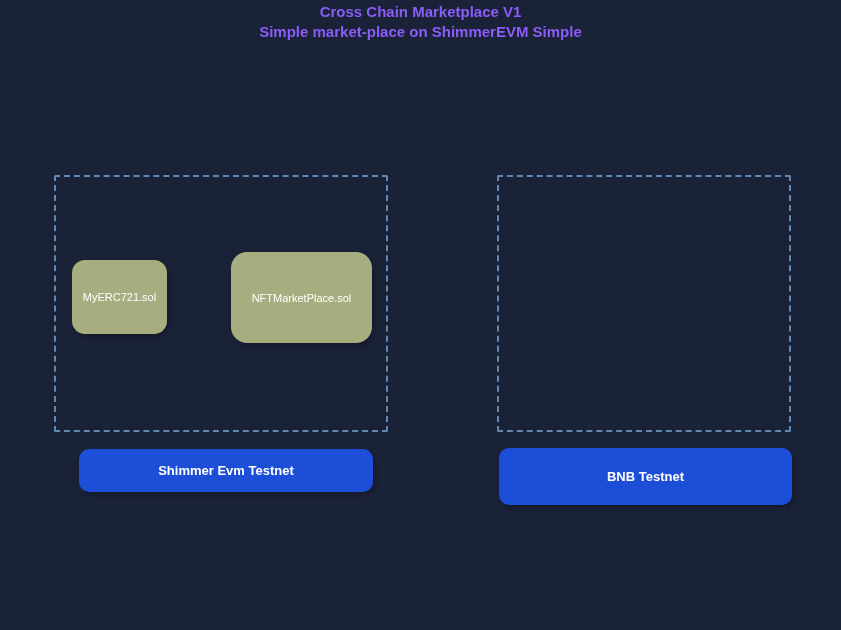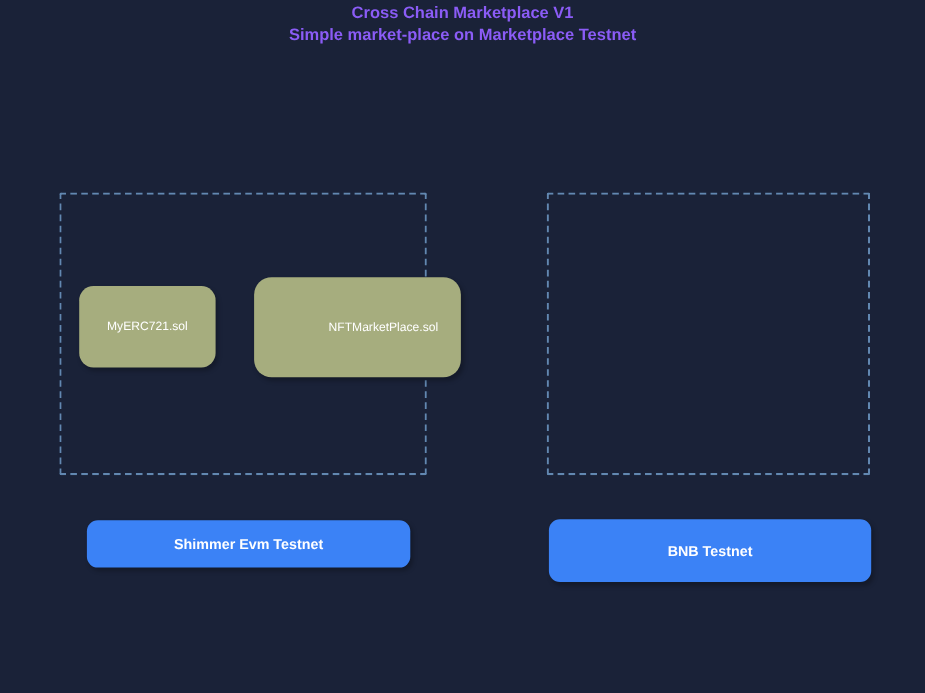--- a/index.html
+++ b/index.html
@@ -51,45 +51,43 @@
     font-size: 11px;
     display: flex;
     align-items: center;
     justify-content: center;
     text-align: center;
     box-shadow: 2px 3px 4px rgba(0,0,0,0.25);
   }
   .contract-box.myerc721 {
     left: 16px;
     top: 83px;
-    width: 124px;
+    width: 95px;
     height: 74px;
     border-radius: 13px;
   }
   .contract-box.nftmarketplace {
     left: 175px;
     top: 75px;
     width: 141px;
     height: 91px;
     border-radius: 16px;
-    padding-left: 47px;
   }
   .network-box {
     position: absolute;
-    background: #3b82f6;
+    background: #1d4ed8;
     color: #ffffff;
     font-size: 13px;
     font-weight: bold;
     display: flex;
     align-items: center;
     justify-content: center;
     text-align: center;
     border-radius: 10px;
     box-shadow: 2px 3px 4px rgba(0,0,0,0.25);
-    margin-top: 24px;
   }
   .network-box.shimmer-evm {
     left: 79px;
     top: 449px;
     width: 294px;
     height: 43px;
   }
   .network-box.bnb {
     left: 499px;
     top: 448px;
@@ -104,21 +102,21 @@
     border-radius: 12px;
   }
 </style>
 </head>
 <body>
 
 <div class="stage">
 
   <div class="title-block">
     <div>Cross Chain Marketplace V1</div>
-    <div>Simple market-place on Marketplace Testnet</div>
+    <div>Simple market-place on ShimmerEVM Simple</div>
   </div>
 
   <div class="dashed-box shimmer-evm-group">
     <div class="contract-box myerc721">
       <span>MyERC721.sol</span>
     </div>
     <div class="contract-box nftmarketplace">
       <span>NFTMarketPlace.sol</span>
     </div>
   </div>

